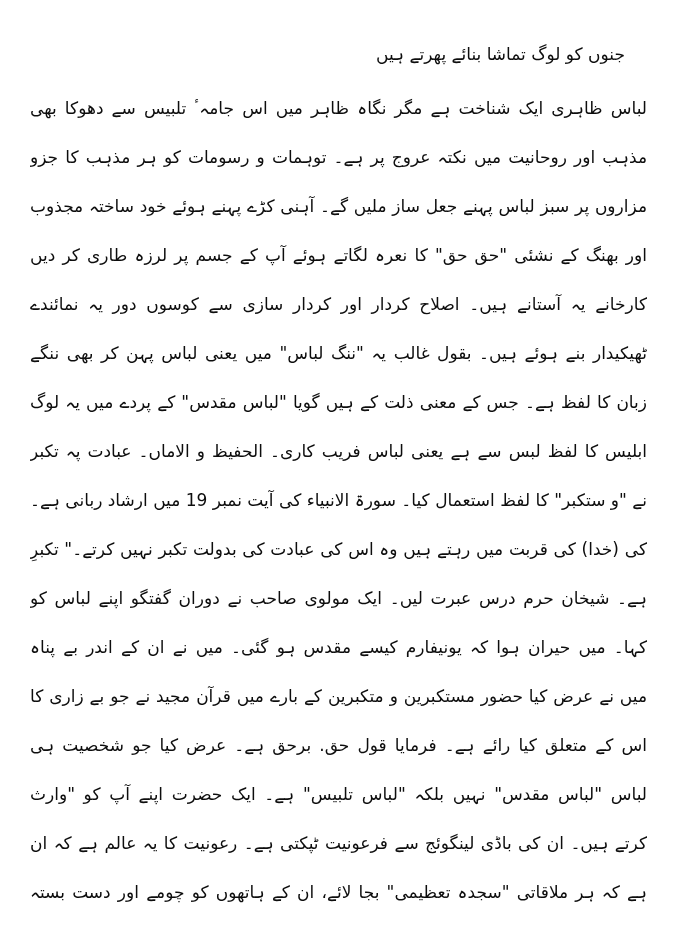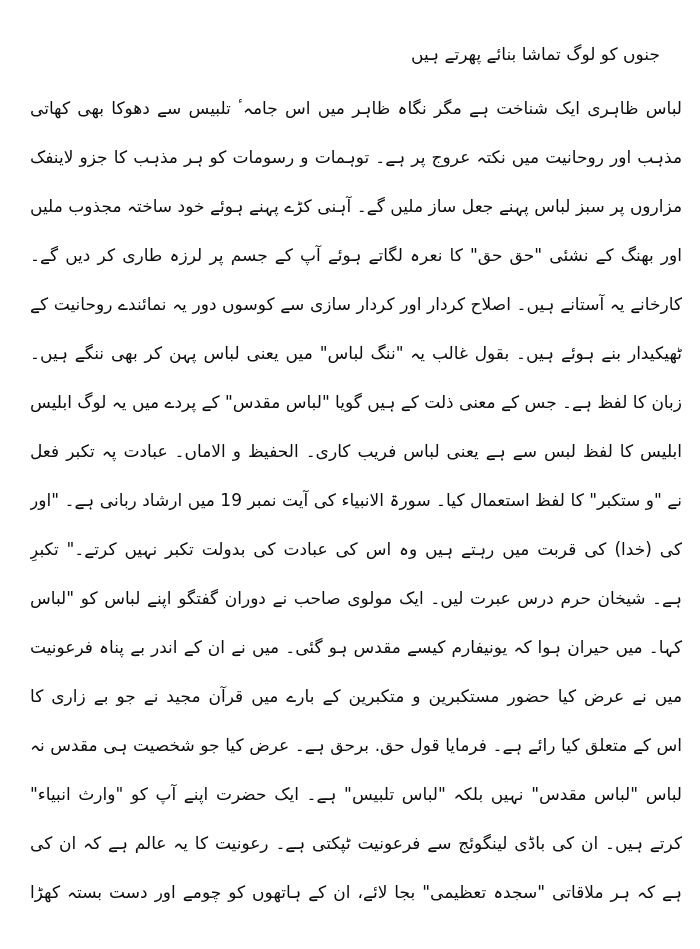--- a/index.html
+++ b/index.html
@@ -11,21 +11,21 @@
     width: 700px;
     height: 949px;
     overflow: hidden;
   }
   .page {
     box-sizing: border-box;
     width: 700px;
     height: 949px;
     direction: rtl;
     unicode-bidi: embed;
-    padding: 24px 18px 0 30px;
+    padding: 24px 53px 0 30px;
     font-family: "DejaVu Sans", sans-serif;
     color: #0d0d0d;
     font-size: 17px;
   }
   .verse {
     text-align: right;
     padding-left: 60px;
     margin-right: 22px;
     height: 60px;
     line-height: 60px;

